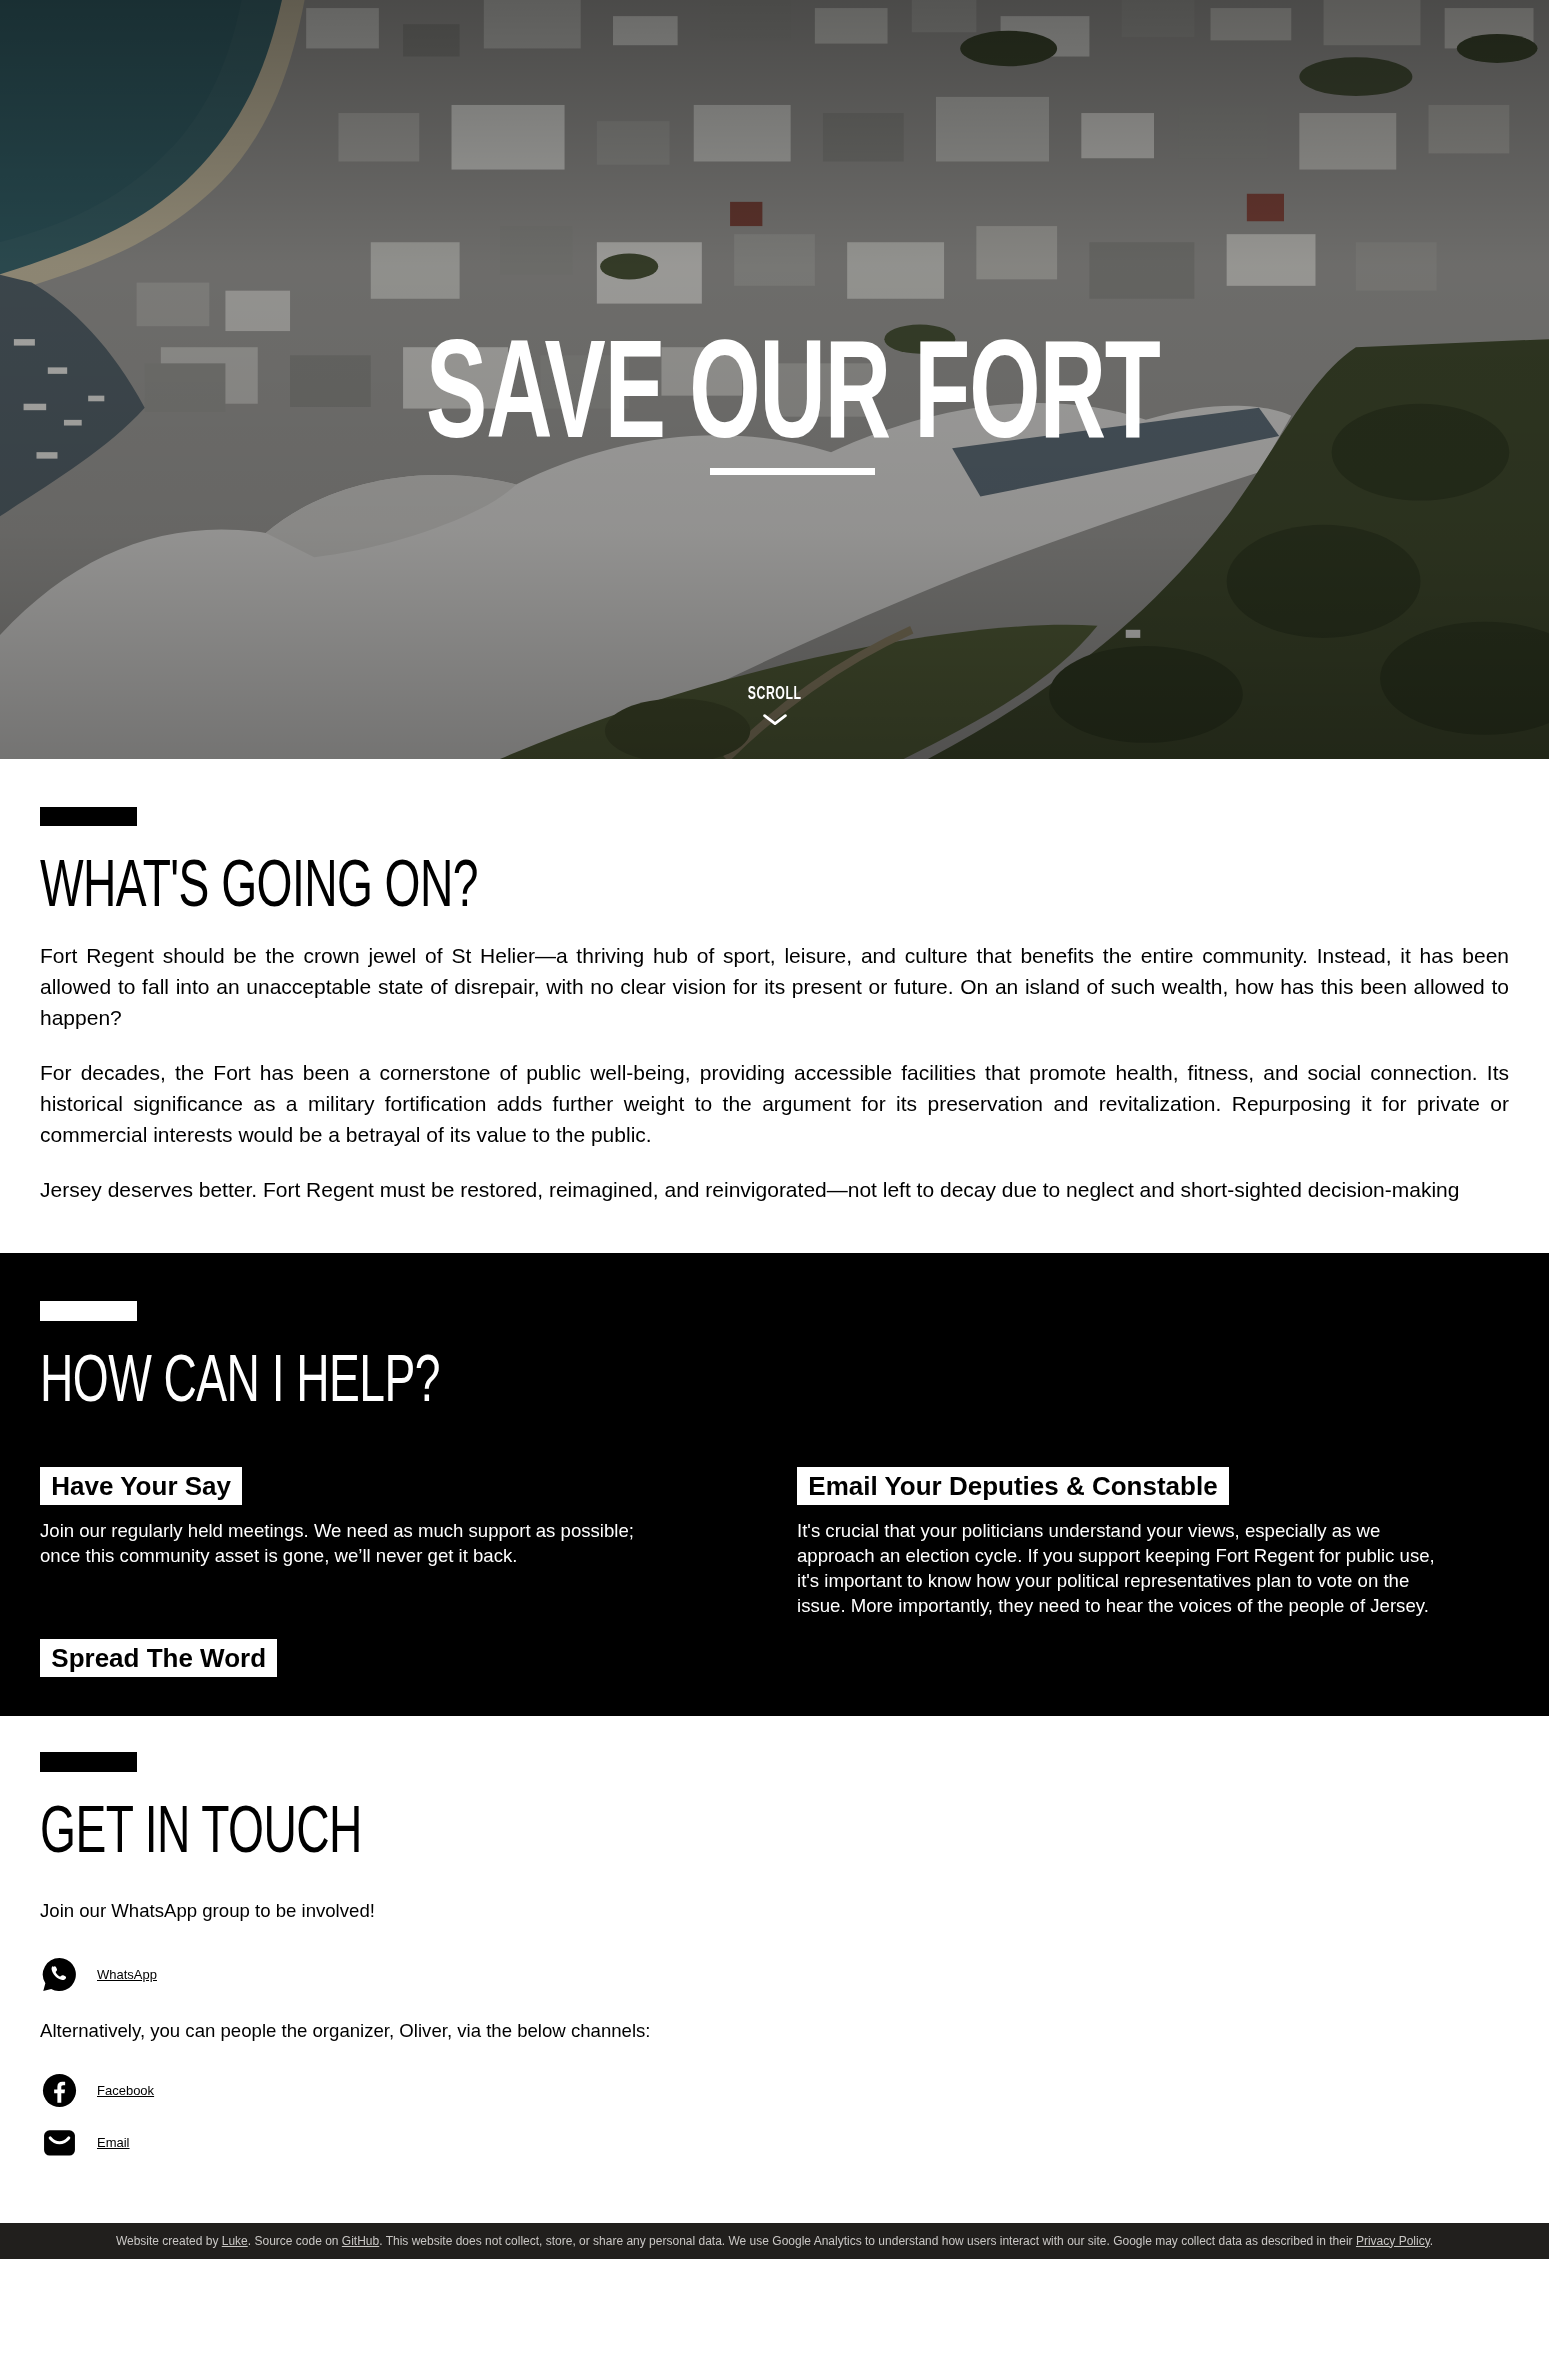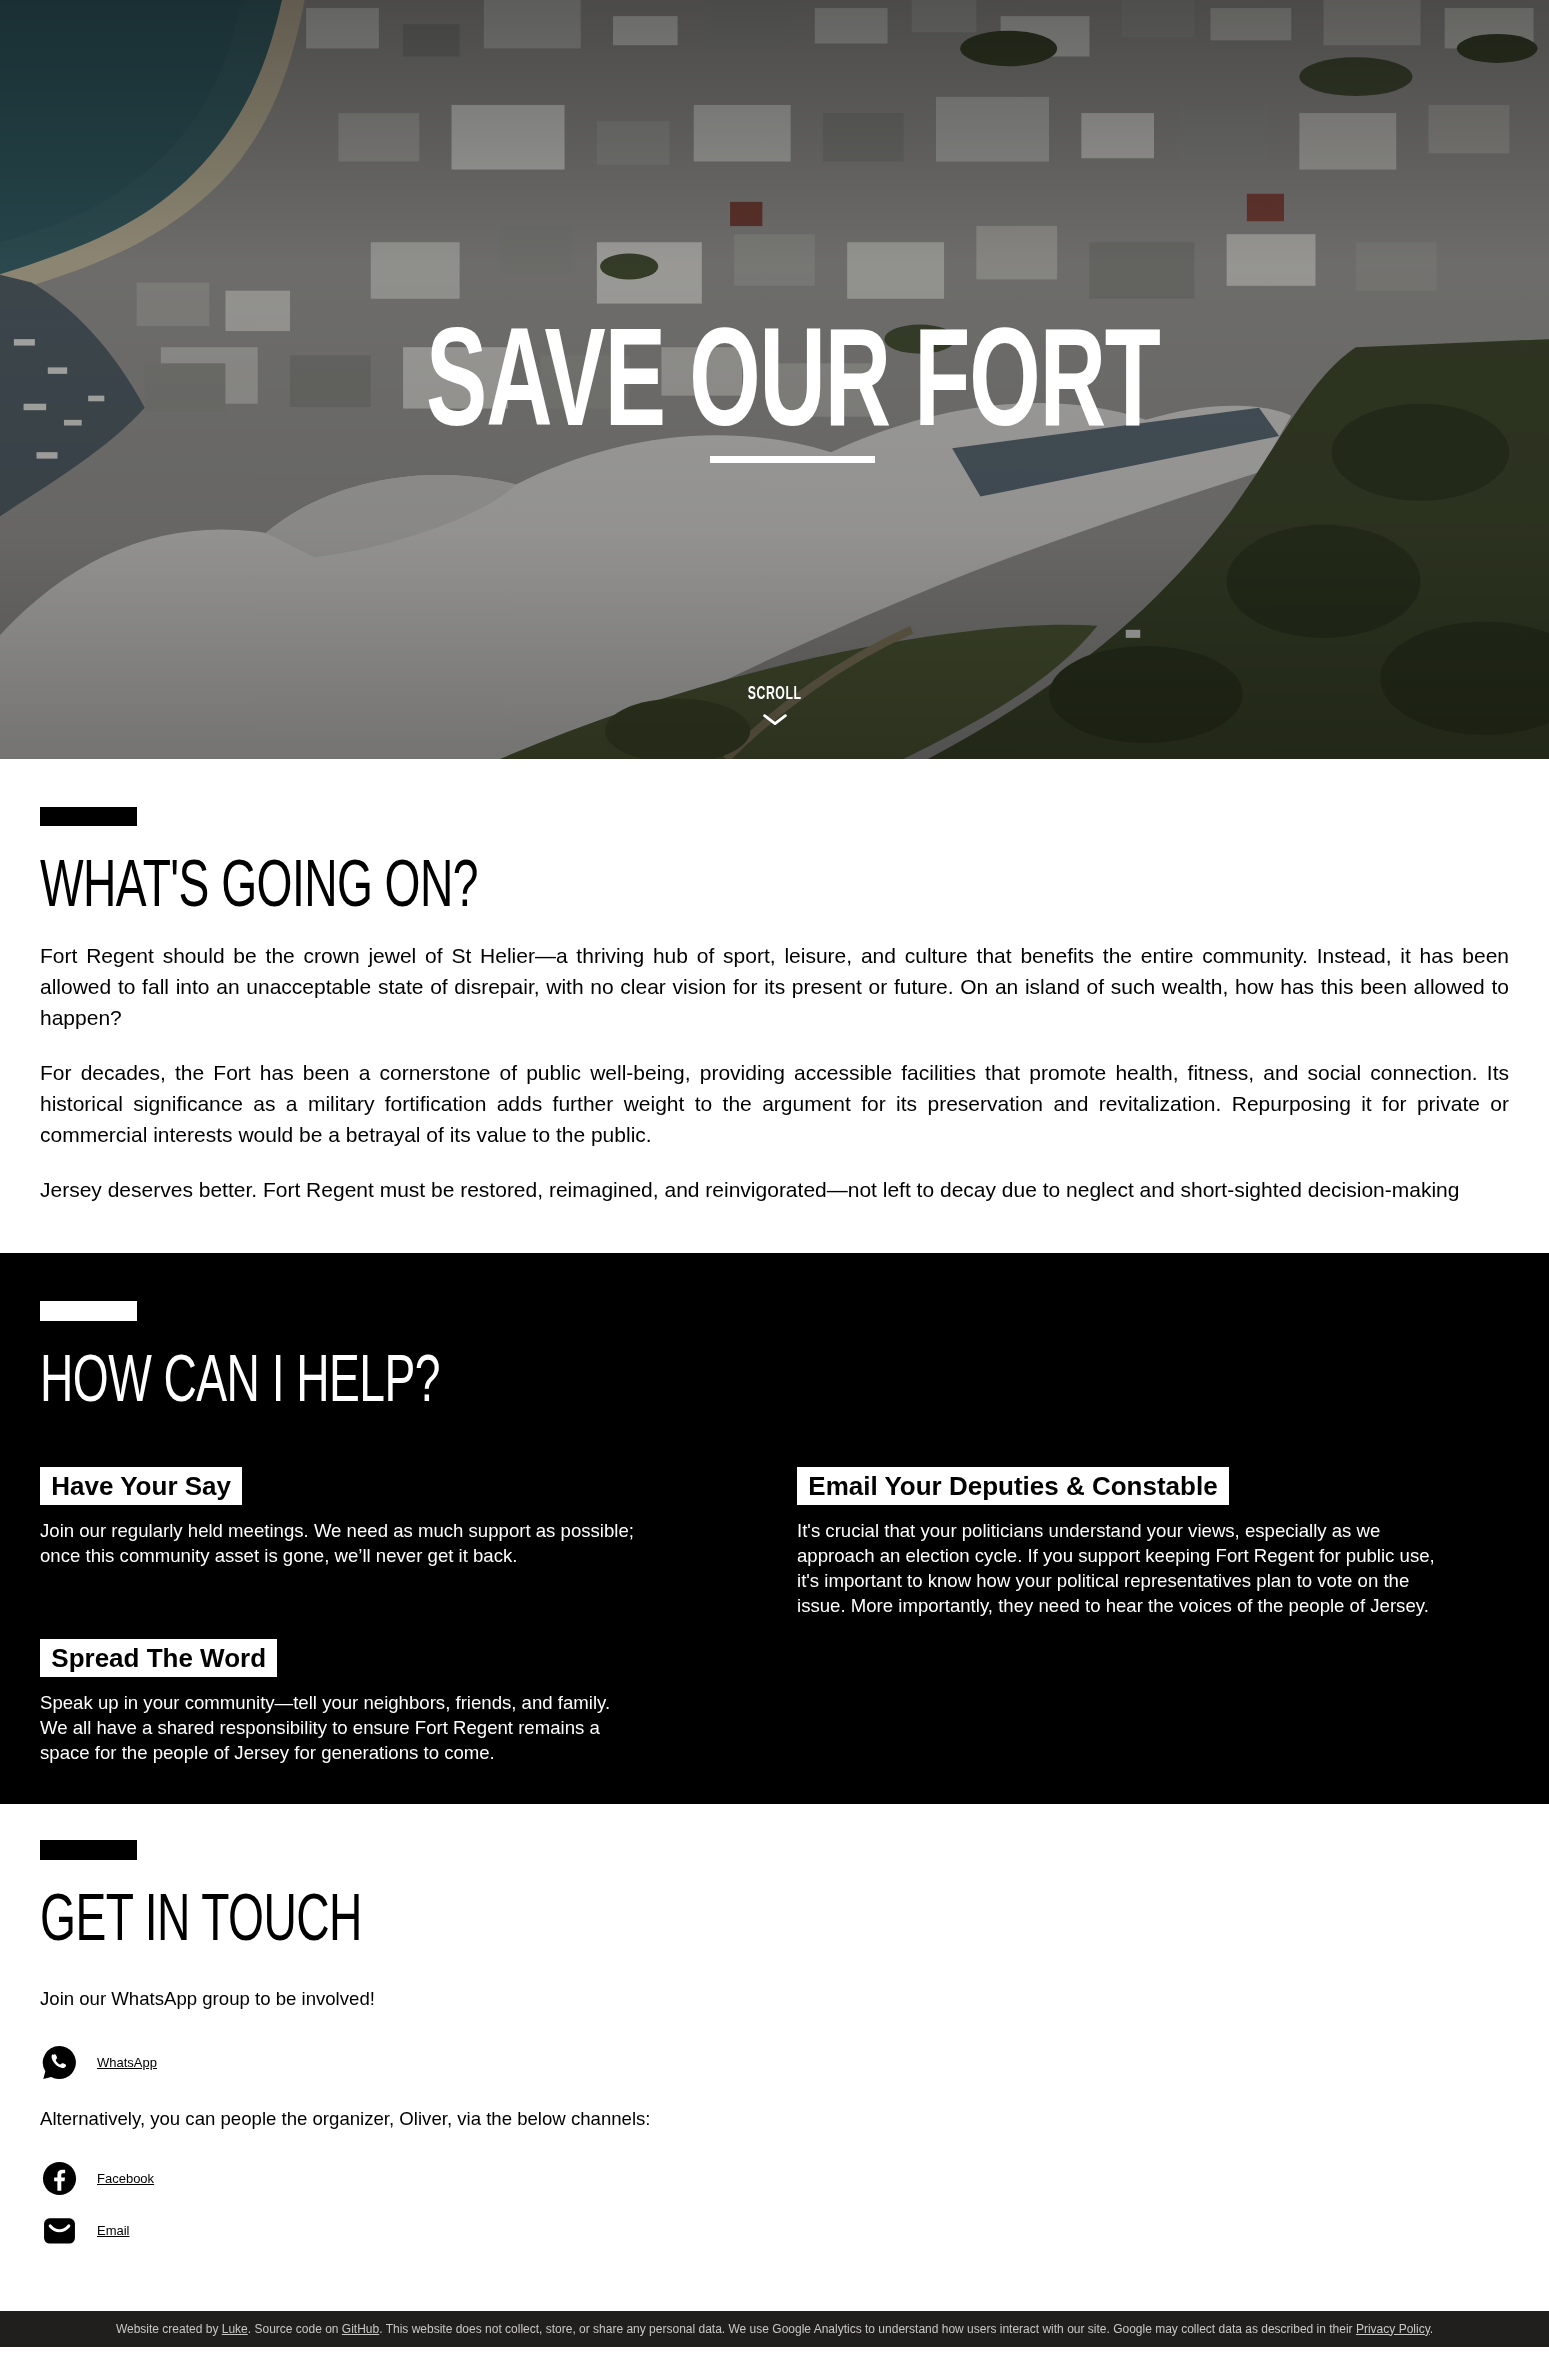--- a/index.html
+++ b/index.html
@@ -11,21 +11,21 @@
     font-family: "Liberation Sans", sans-serif;
   }
 
   
   .hero { position: relative; height: 759px; overflow: hidden; background: #6f6f6d; }
   .hero-scene { position: absolute; inset: 0; width: 100%; height: 100%; display: block; }
   .hero-overlay {
     position: absolute; inset: 0;
     background: linear-gradient(180deg, rgba(0,0,0,0.52) 0%, rgba(0,0,0,0.30) 35%, rgba(0,0,0,0.34) 70%, rgba(0,0,0,0.48) 100%);
   }
-  .hero-title-wrap { position: absolute; top: 307px; left: 0; width: 100%; text-align: center; z-index: 3; padding-left: 36px; }
+  .hero-title-wrap { position: absolute; top: 319px; left: 0; width: 100%; text-align: center; z-index: 3; padding-left: 36px; }
   .hero-title {
     margin: 0; color: #ffffff; font-weight: 700; font-size: 139px; line-height: 1;
     letter-spacing: -1.6px; white-space: nowrap;
   }
   .condense-c { display: inline-block; transform: scaleX(0.66); transform-origin: center bottom; white-space: nowrap; }
   .condense-l { display: inline-block; transform: scaleX(0.70); transform-origin: left center; white-space: nowrap; }
   .title-underline { width: 165px; height: 7.3px; background: #ffffff; margin: 9.7px auto 0; }
   .scroll-indicator {
     position: absolute; bottom: 34px; left: 0; width: 100%; z-index: 3;
     display: flex; flex-direction: column; align-items: center; gap: 9.7px; cursor: pointer;
@@ -198,21 +198,20 @@
     <div class="help-card card-have-your-say">
       <span class="card-title">Have Your Say</span>
       <p class="card-body">Join our regularly held meetings. We need as much support as possible; once this community asset is gone, we’ll never get it back.</p>
     </div>
     <div class="help-card card-email-deputies">
       <span class="card-title">Email Your Deputies &amp; Constable</span>
       <p class="card-body">It's crucial that your politicians understand your views, especially as we approach an election cycle. If you support keeping Fort Regent for public use, it's important to know how your political representatives plan to vote on the issue. More importantly, they need to hear the voices of the people of Jersey.</p>
     </div>
     <div class="help-card card-spread-word">
       <span class="card-title">Spread The Word</span>
-      <p class="card-body">Speak up in your community—tell your neighbors, friends, and family. We all have a shared responsibility to ensure Fort Regent remains a space for the people of Jersey for generations to come.</p>
     </div>
   </div>
 </section>
 
 <section class="section section-white section-contact">
   <div class="accent-bar"></div>
   <h2 class="section-heading"><span class="condense-l">GET IN TOUCH</span></h2>
   <p class="contact-intro">Join our WhatsApp group to be involved!</p>
 
   <div class="contact-row whatsapp-row">

